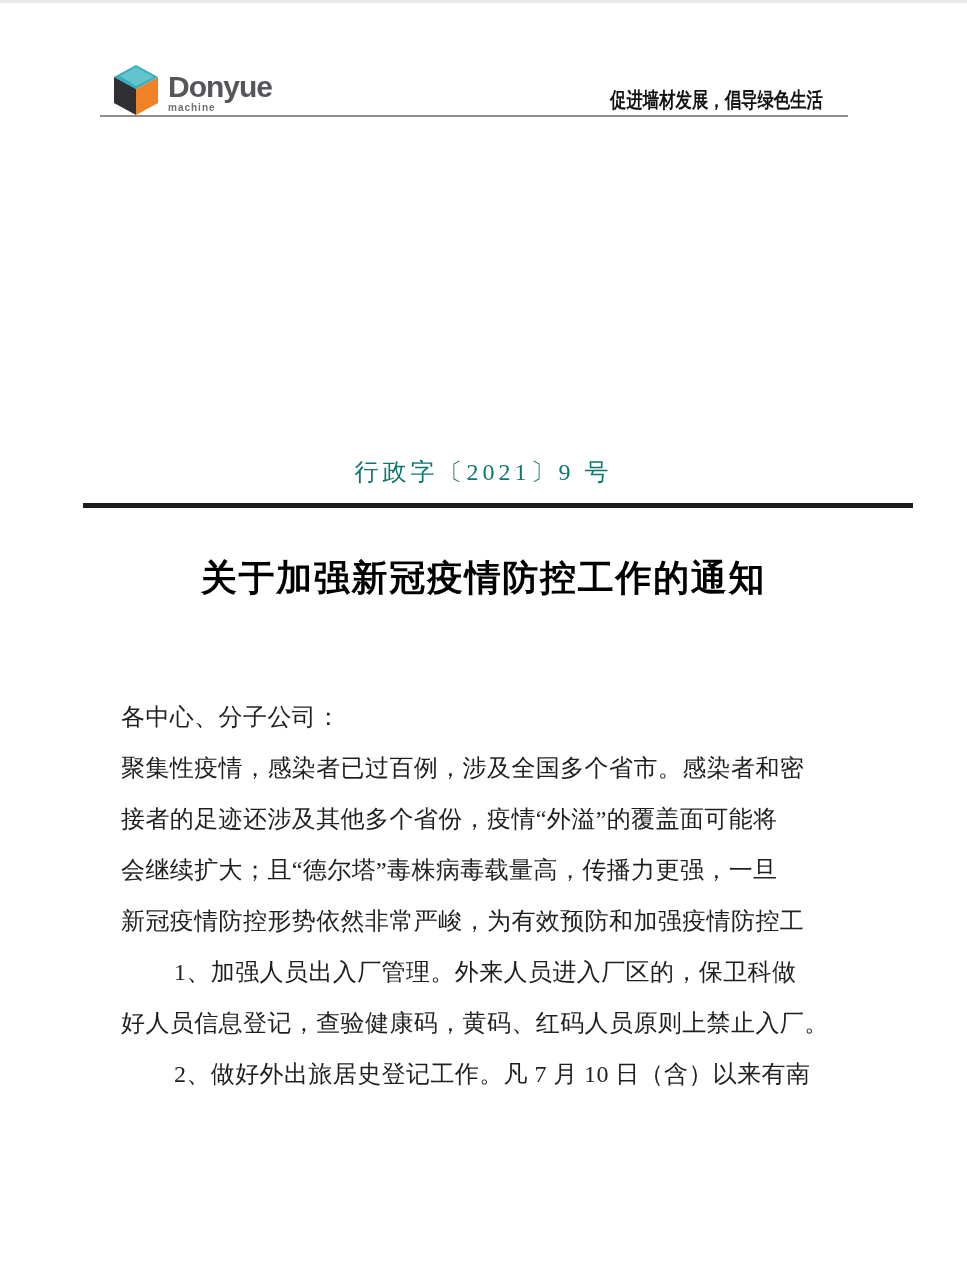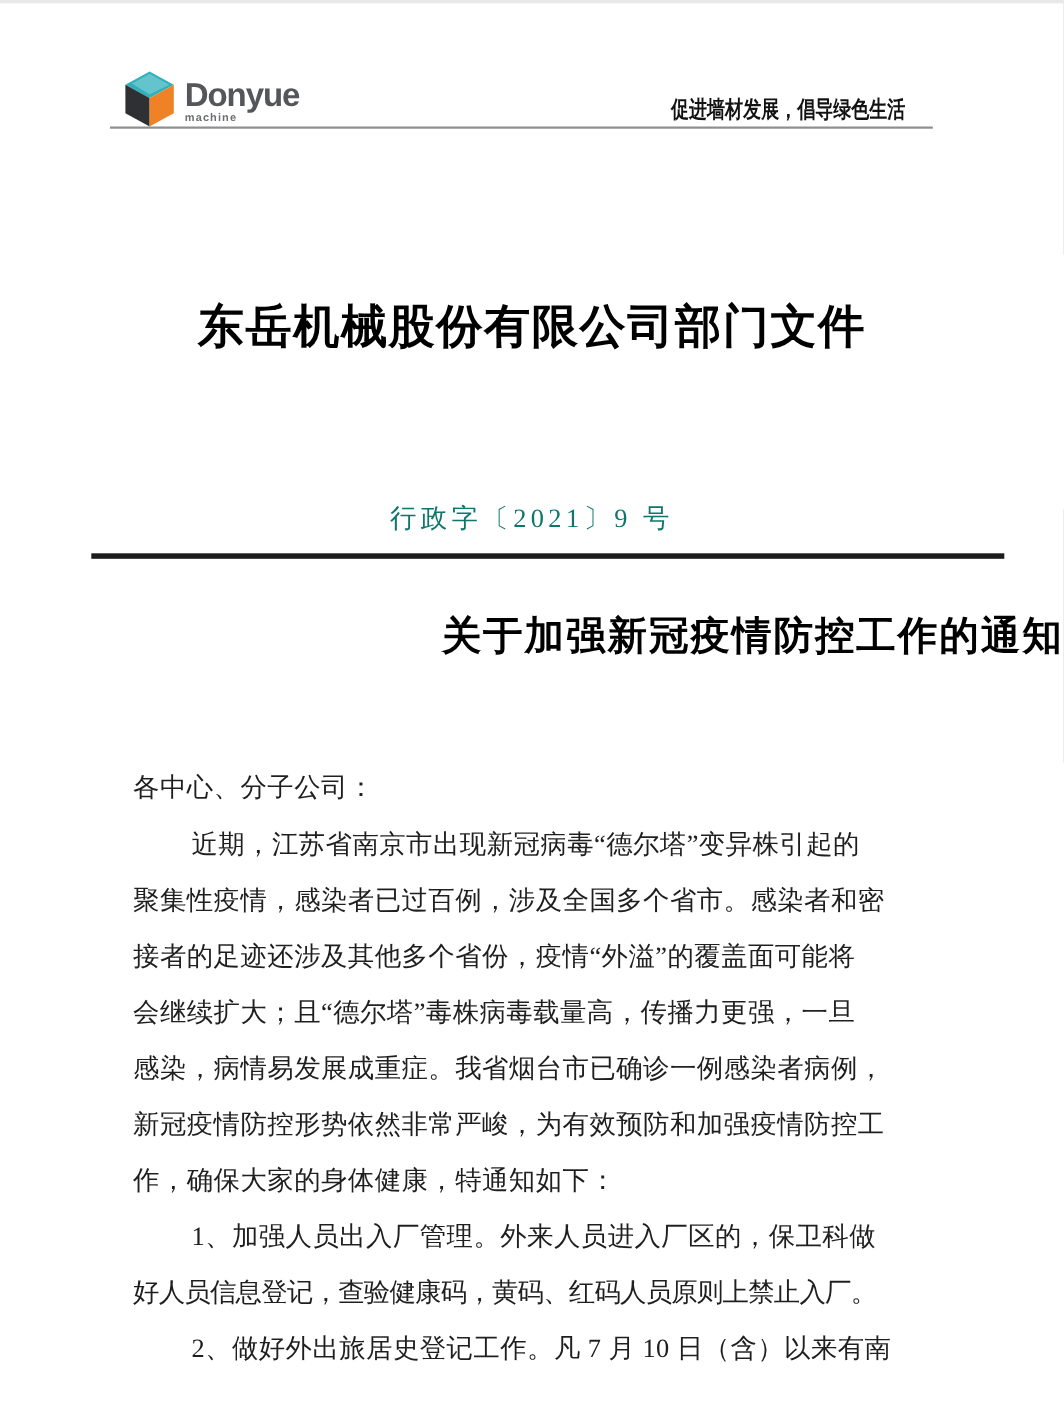--- a/index.html
+++ b/index.html
@@ -54,21 +54,21 @@
     text-align:center;
     font-size:24px;line-height:32px;
     letter-spacing:4px;color:#0f766e;white-space:nowrap;
   }
   .black-rule{
     position:absolute;left:83px;top:503px;width:830px;height:5px;
     background:#1c1c1c;
   }
   .notice-title{
     position:absolute;left:0;top:556px;width:967px;
-    text-align:right;
+    text-align:center;
     font-size:36px;line-height:44px;font-weight:bold;
     letter-spacing:1.7px;color:#000;white-space:nowrap;
   }
   
   .doc-body{
     position:absolute;left:121px;top:692px;width:740px;
     font-size:24px;letter-spacing:0.4px;color:#1f1f1f;
   }
   .body-line{
     height:51px;line-height:51px;white-space:nowrap;
@@ -95,35 +95,31 @@
       </svg>
       <div class="wordmark-wrap">
         <div class="wordmark">Donyue</div>
         <div class="wordmark-sub">machine</div>
       </div>
     </div>
     <div class="slogan">促进墙材发展，倡导绿色生活</div>
     <div class="header-rule"></div>
   </div>
 
-  <div class="org-title">东岳机械股份有限公司部门文件</div>
 
   <div class="doc-number">行政字〔2021〕9 号</div>
 
   <div class="black-rule"></div>
 
   <div class="notice-title">关于加强新冠疫情防控工作的通知</div>
 
   <div class="doc-body">
       <div class="body-line">各中心、分子公司：</div>
-      <div class="body-line indent">近期，江苏省南京市出现新冠病毒“德尔塔”变异株引起的</div>
       <div class="body-line">聚集性疫情，感染者已过百例，涉及全国多个省市。感染者和密</div>
       <div class="body-line">接者的足迹还涉及其他多个省份，疫情“外溢”的覆盖面可能将</div>
       <div class="body-line">会继续扩大；且“德尔塔”毒株病毒载量高，传播力更强，一旦</div>
-      <div class="body-line">感染，病情易发展成重症。我省烟台市已确诊一例感染者病例，</div>
       <div class="body-line">新冠疫情防控形势依然非常严峻，为有效预防和加强疫情防控工</div>
-      <div class="body-line">作，确保大家的身体健康，特通知如下：</div>
       <div class="body-line indent">1、加强人员出入厂管理。外来人员进入厂区的，保卫科做</div>
       <div class="body-line">好人员信息登记，查验健康码，黄码、红码人员原则上禁止入厂。</div>
       <div class="body-line indent">2、做好外出旅居史登记工作。凡 7 月 10 日（含）以来有南</div>
     </div>
 
 </div>
 
 </body></html>

